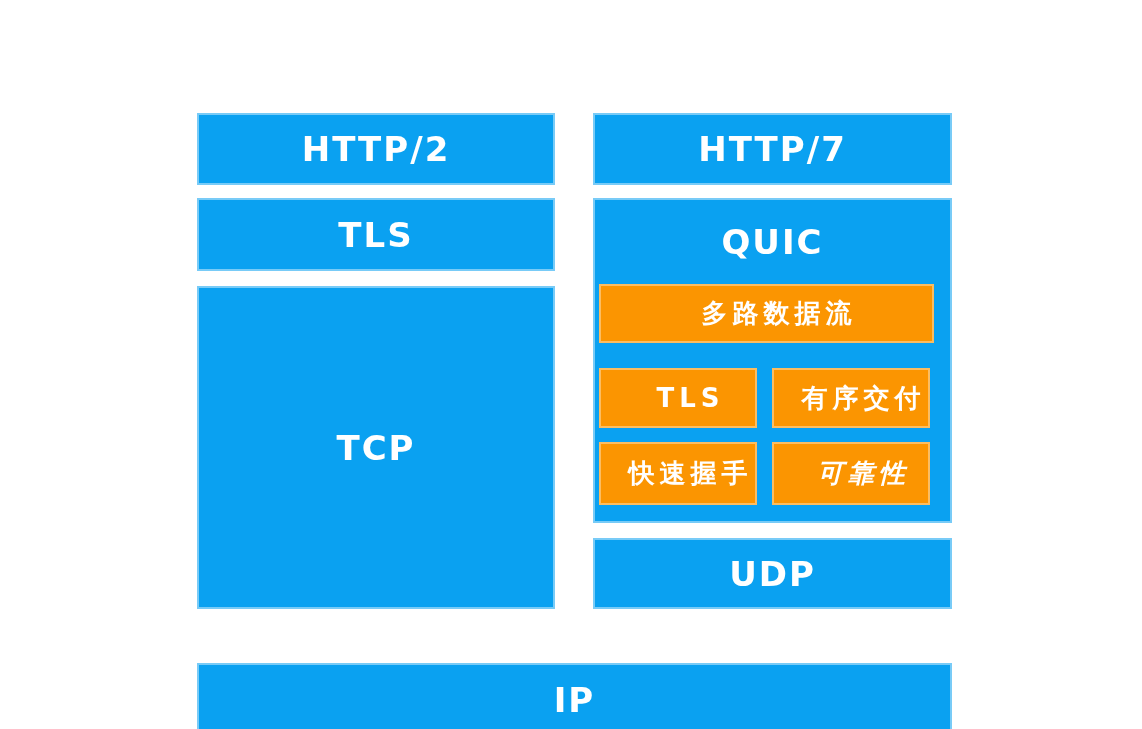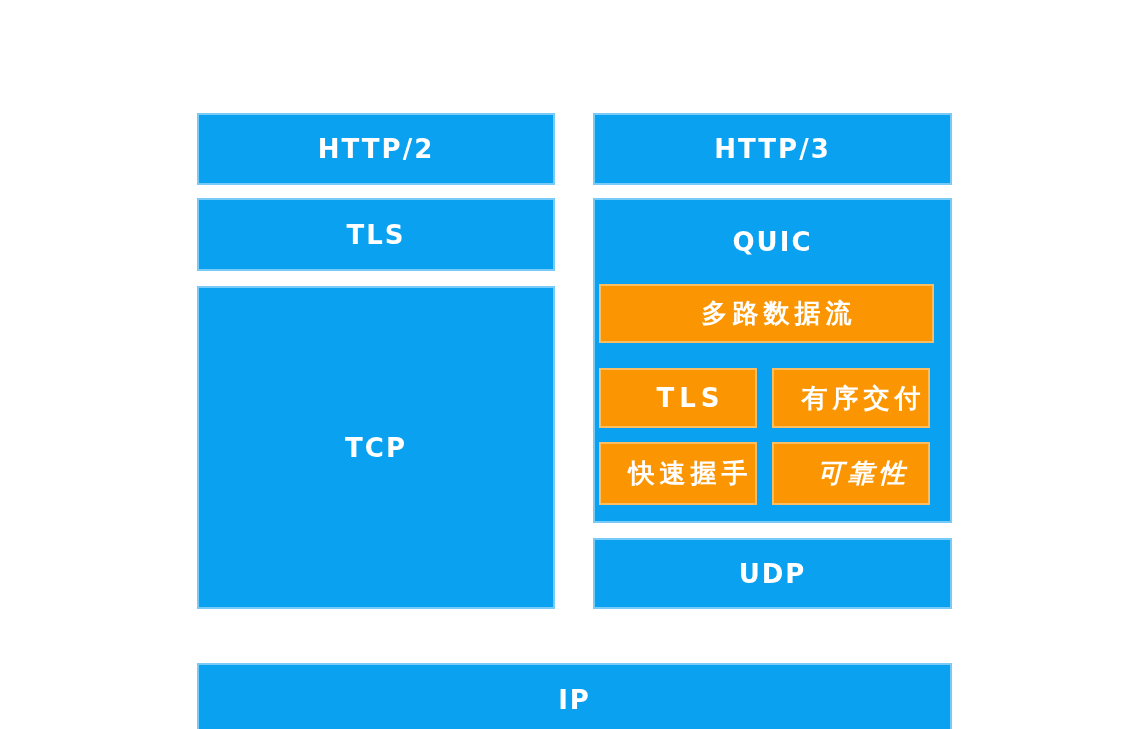--- a/index.html
+++ b/index.html
@@ -30,21 +30,21 @@
   }
   .blue {
     background: var(--blue);
     border: 2px solid rgba(255, 255, 255, 0.45);
   }
   .orange {
     background: var(--orange);
     border: 2px solid rgba(255, 255, 255, 0.38);
     padding-left: 20px;
   }
-  .lbl-lg { font-size: 26px; letter-spacing: 2px; }
+  .lbl-lg { font-size: 34px; letter-spacing: 2px; }
   .lbl-sm { font-size: 26px; letter-spacing: 5px; text-indent: 5px; }
 
   
   .http2-box { left: 197px; top: 113px; width: 358px; height: 72px; }
   .tls-box   { left: 197px; top: 198px; width: 358px; height: 73px; }
   .tcp-box   { left: 197px; top: 286px; width: 358px; height: 323px; }
 
   
   .http3-box { left: 593px; top: 113px; width: 359px; height: 72px; }
   .quic-box  { left: 593px; top: 198px; width: 359px; height: 325px; display: block; }
@@ -75,21 +75,21 @@
 
   <div class="box blue lbl-lg tls-box">
     <span>TLS</span>
   </div>
 
   <div class="box blue lbl-lg tcp-box">
     <span>TCP</span>
   </div>
 
   <div class="box blue lbl-lg http3-box">
-    <span>HTTP/3</span>
+    <span>HTTP/7</span>
   </div>
 
   <div class="box blue quic-box">
     <div class="quic-label lbl-lg">
       <span>QUIC</span>
     </div>
 
     <div class="box orange lbl-sm feat-mux">
       <span>多路数据流</span>
     </div>

